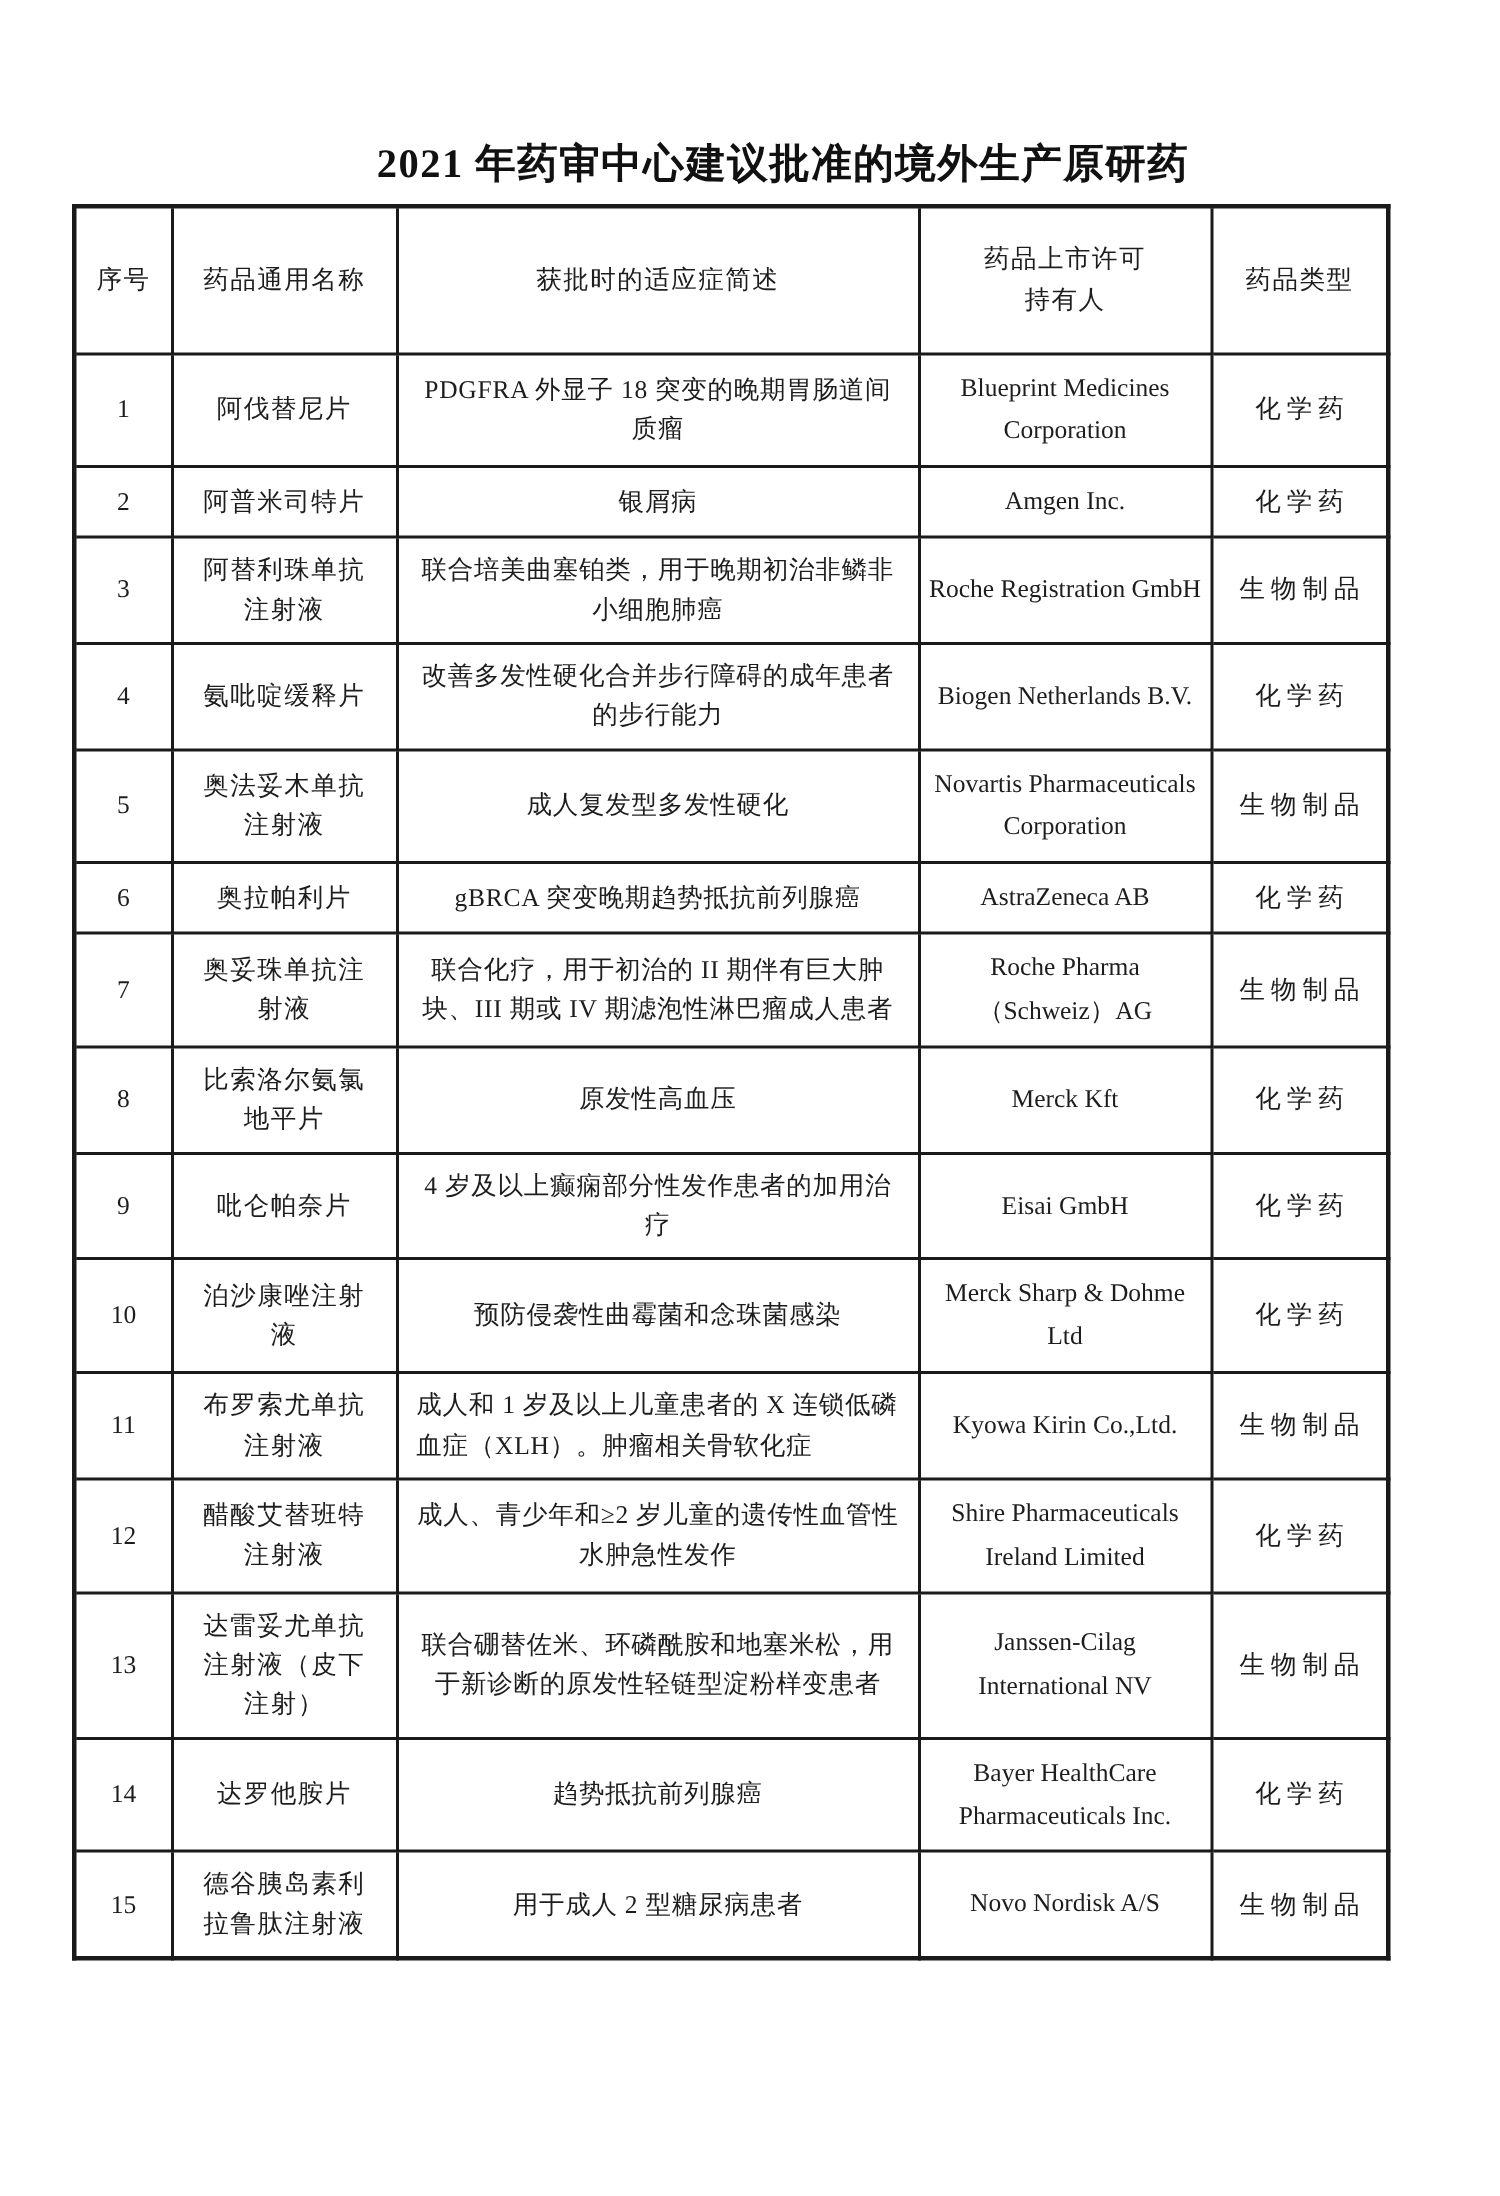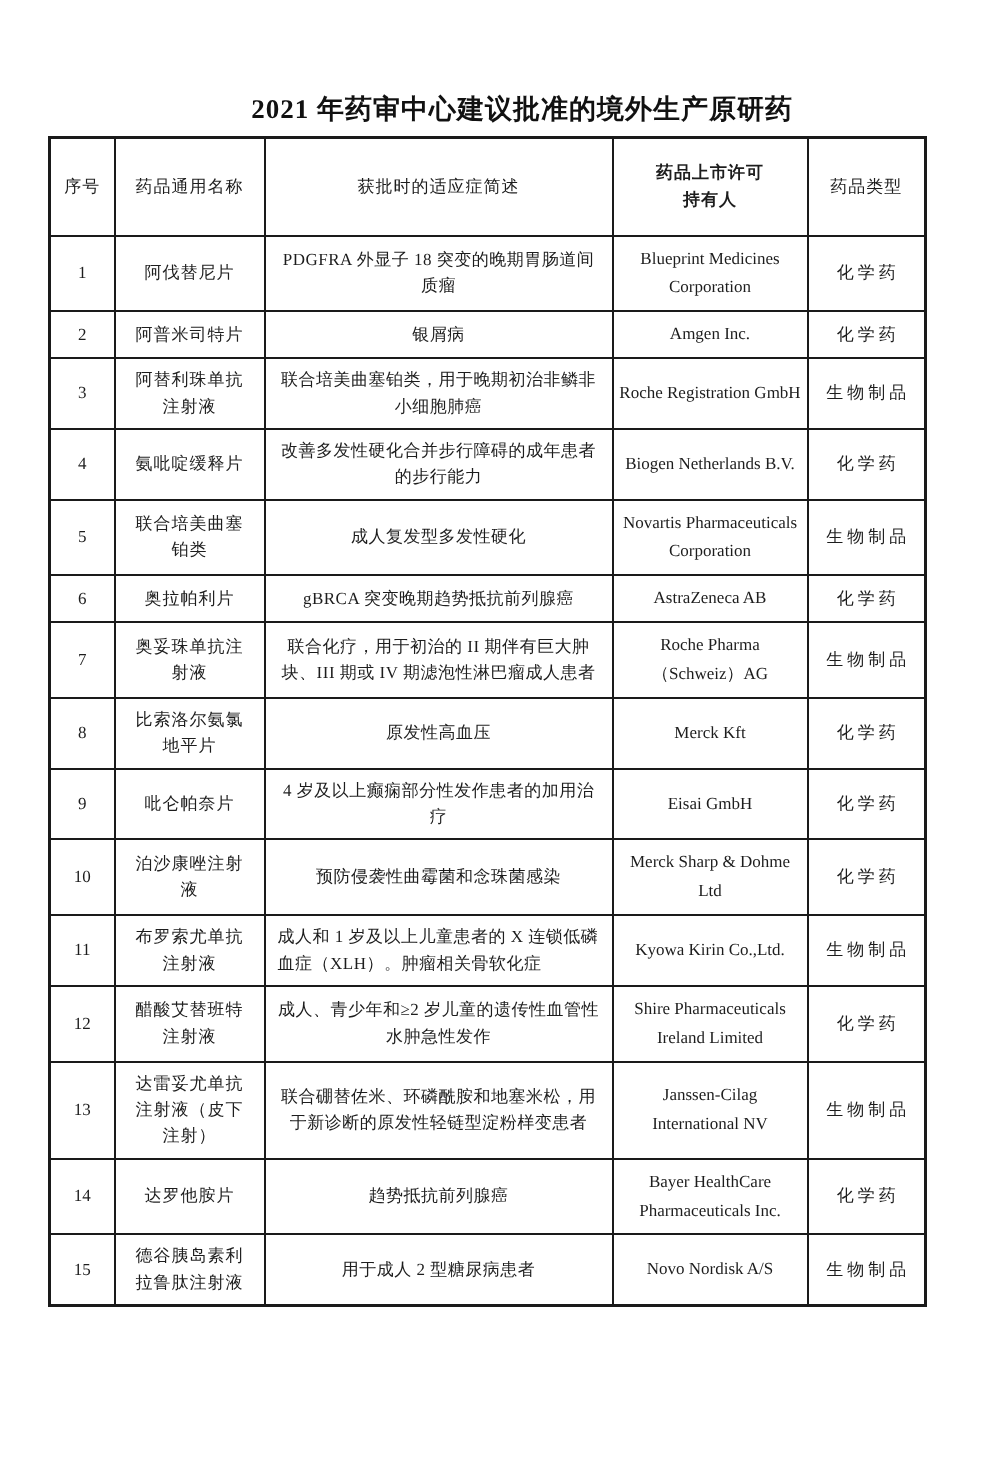--- a/index.html
+++ b/index.html
@@ -48,21 +48,21 @@
     line-height:1.55;
     font-weight:normal;
     color:var(--text);
     word-break:break-word;
   }
   thead th{
     height:98px;
     letter-spacing:1px;
   }
   thead th .th-wrap{display:inline-block;}
-  thead th.h-holder .th-wrap{width:114px;font-weight:bold;}
+  thead th.h-holder .th-wrap{width:114px;}
   td{padding:8px 6px;}
   td.c-no{font-size:17px;}
   td.c-name{
     padding:8px 19px;
     letter-spacing:1px;
     border-radius:21px;
   }
   td.c-ind{
     padding:8px 12px;
     letter-spacing:0.5px;
@@ -148,21 +148,21 @@
   <tr>
     <td class="c-no">4</td>
     <td class="c-name">氨吡啶缓释片</td>
     <td class="c-ind">改善多发性硬化合并步行障碍的成年患者的步行能力</td>
     <td class="c-holder">Biogen Netherlands B.V.</td>
     <td class="c-type">化学药</td>
   </tr>
 
   <tr>
     <td class="c-no">5</td>
-    <td class="c-name">联合培美曲塞铂类</td>
+    <td class="c-name">奥法妥木单抗注射液</td>
     <td class="c-ind">成人复发型多发性硬化</td>
     <td class="c-holder">Novartis Pharmaceuticals Corporation</td>
     <td class="c-type">生物制品</td>
   </tr>
 
   <tr>
     <td class="c-no">6</td>
     <td class="c-name">奥拉帕利片</td>
     <td class="c-ind">gBRCA 突变晚期趋势抵抗前列腺癌</td>
     <td class="c-holder">AstraZeneca AB</td>

